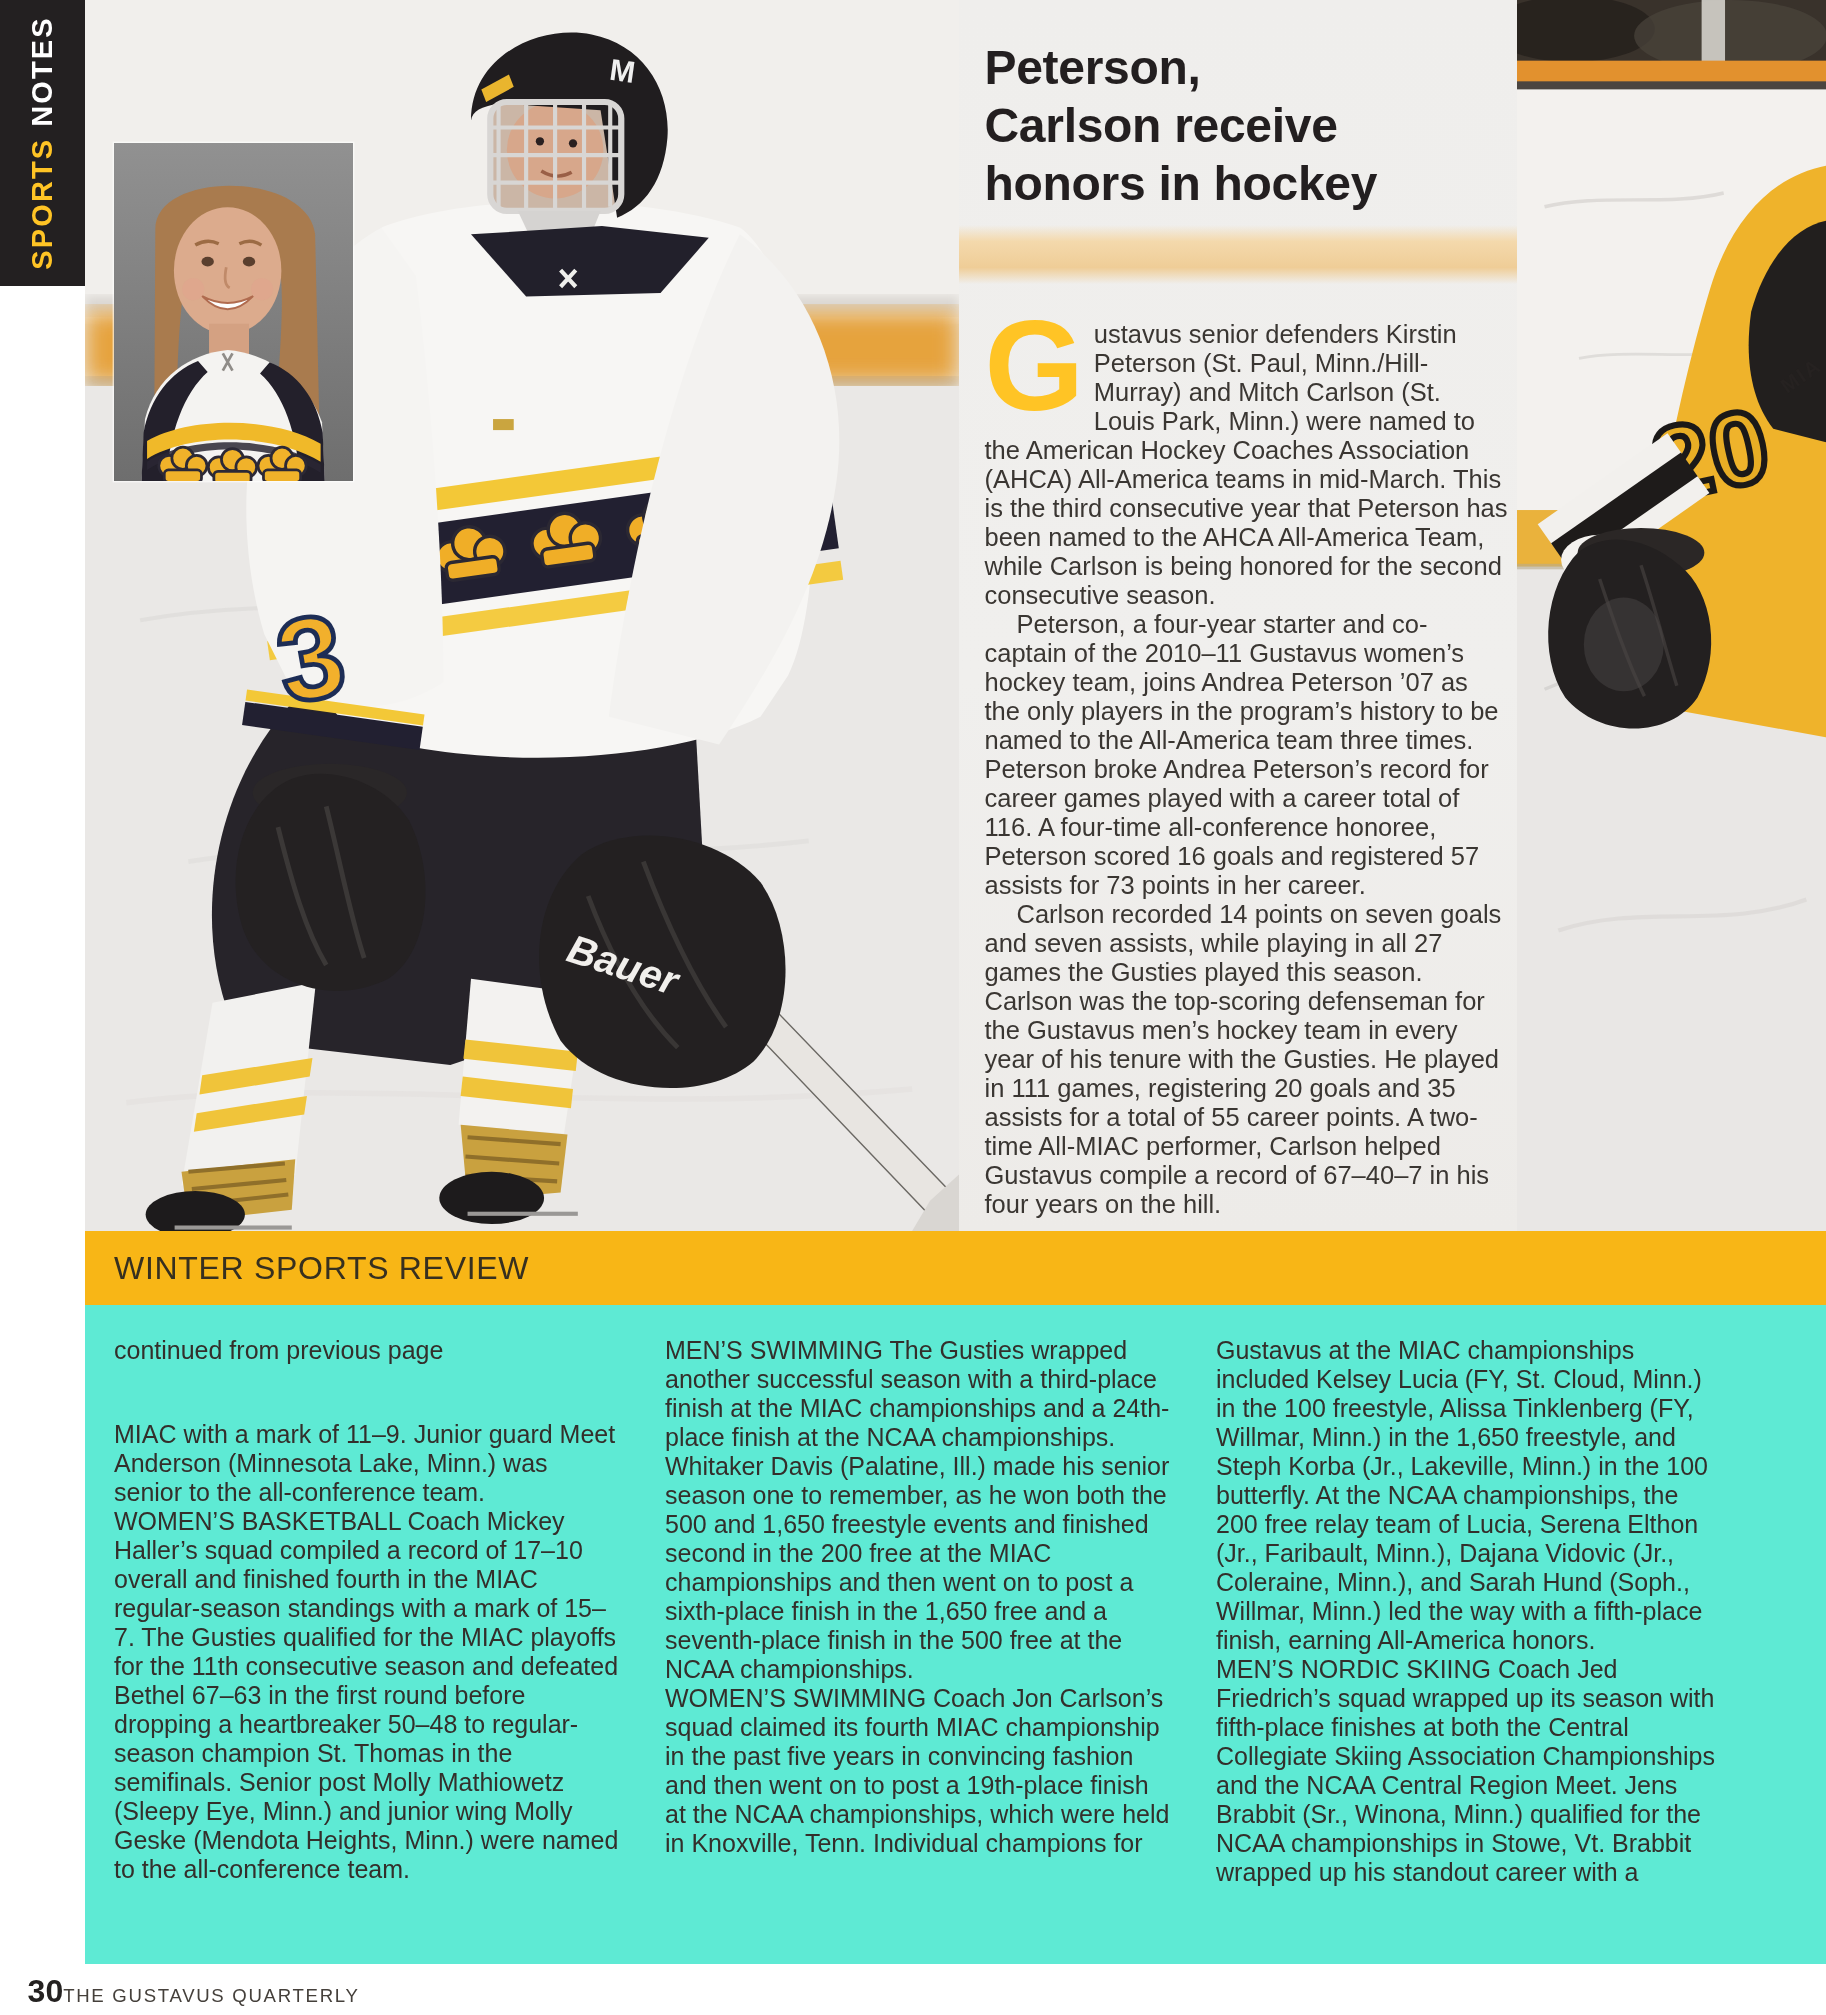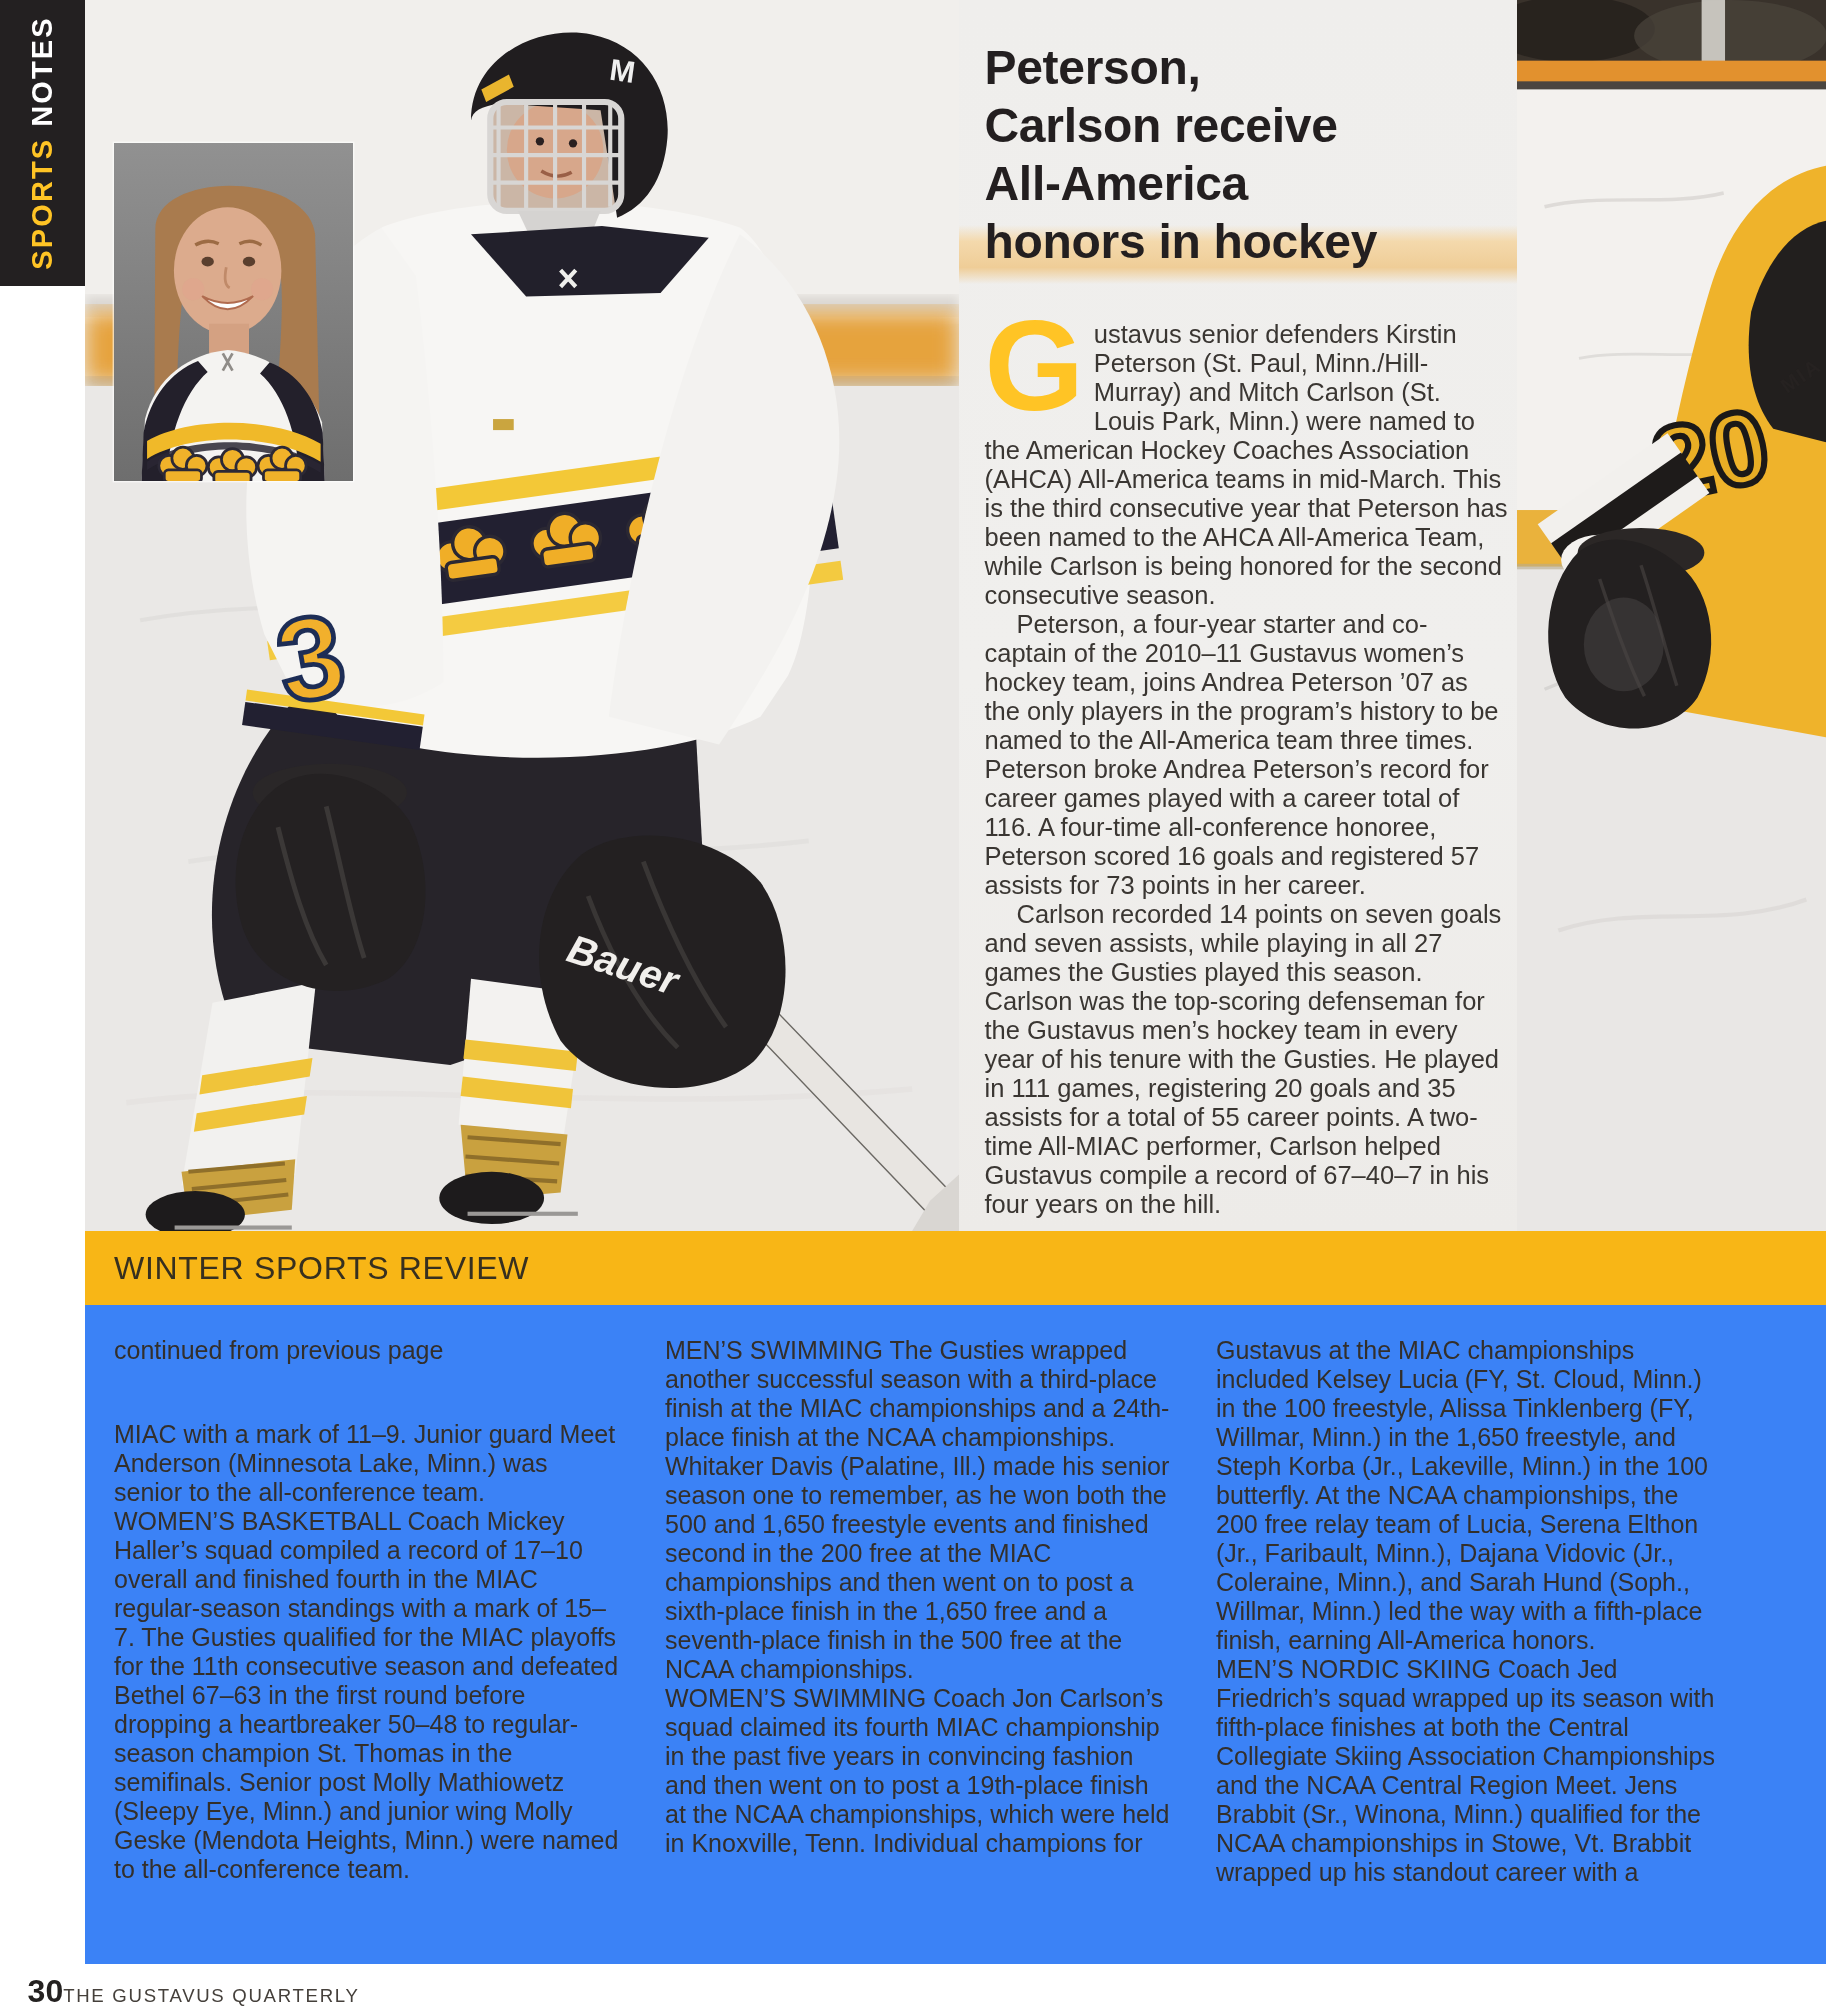--- a/index.html
+++ b/index.html
@@ -41,21 +41,21 @@
   .sidebar{position:absolute;left:0;top:0;width:85px;height:286px;background:#232021;}
   .sidebar-rot{
     position:absolute;left:0;top:0;width:286px;height:85px;
     transform:rotate(-90deg) translateX(-286px);transform-origin:0 0;
     display:flex;align-items:center;justify-content:center;gap:11px;
     font-size:29px;font-weight:700;letter-spacing:2.1px;
   }
   .sidebar-rot .gold{color:#FFC425;}
   .sidebar-rot .white{color:#ffffff;}
   
-  .review{position:absolute;left:85px;top:1231px;width:1742px;height:733px;background:#3b82f6;}
+  .review{position:absolute;left:85px;top:1231px;width:1742px;height:733px;background:#5eead4;}
   .review-band{
     height:74px;background:#F8B616;display:flex;align-items:center;
     padding-left:29px;box-sizing:border-box;
     font-size:32px;font-weight:400;letter-spacing:0.7px;color:#37301f;
   }
   .review-cols{
     display:grid;grid-template-columns:1fr 1fr 1fr;column-gap:43px;
     padding:31px 103px 0 29px;
     font-size:25px;line-height:29px;color:#332f2b;
   }
@@ -239,21 +239,20 @@
             <rect x="-27" y="6" width="54" height="18" rx="6"></rect>
           </g>
       </g>
     </svg>
 
     <div class="mid-col">
       <div class="headline-band"></div>
       <h1 class="article-title">
         <span>Peterson,</span>
         <span>Carlson receive</span>
-        <span>All-America</span>
         <span>honors in hockey</span>
       </h1>
       <div class="article-body">
         <p><span class="dropcap">G</span><span>ustavus senior defenders Kirstin Peterson (St. Paul, Minn./Hill-Murray) and Mitch Carlson (St. Louis Park, Minn.) were named to the American Hockey Coaches Association (AHCA) All-America teams in mid-March. This is the third consecutive year that Peterson has been named to the AHCA All-America Team, while Carlson is being honored for the second consecutive season.</span></p>
         <p>Peterson, a four-year starter and co-captain of the 2010–11 Gustavus women’s hockey team, joins Andrea Peterson ’07 as the only players in the program’s history to be named to the All-America team three times. Peterson broke Andrea Peterson’s record for career games played with a career total of 116. A four-time all-conference honoree, Peterson scored 16 goals and registered 57 assists for 73 points in her career.</p>
         <p>Carlson recorded 14 points on seven goals and seven assists, while playing in all 27 games the Gusties played this season. Carlson was the top-scoring defenseman for the Gustavus men’s hockey team in every year of his tenure with the Gusties. He played in 111 games, registering 20 goals and 35 assists for a total of 55 career points. A two-time All-MIAC performer, Carlson helped Gustavus compile a record of 67–40–7 in his four years on the hill.</p>
       </div>
     </div>
 
     <svg class="photo-right" viewBox="0 0 450 1786" preserveAspectRatio="none">

